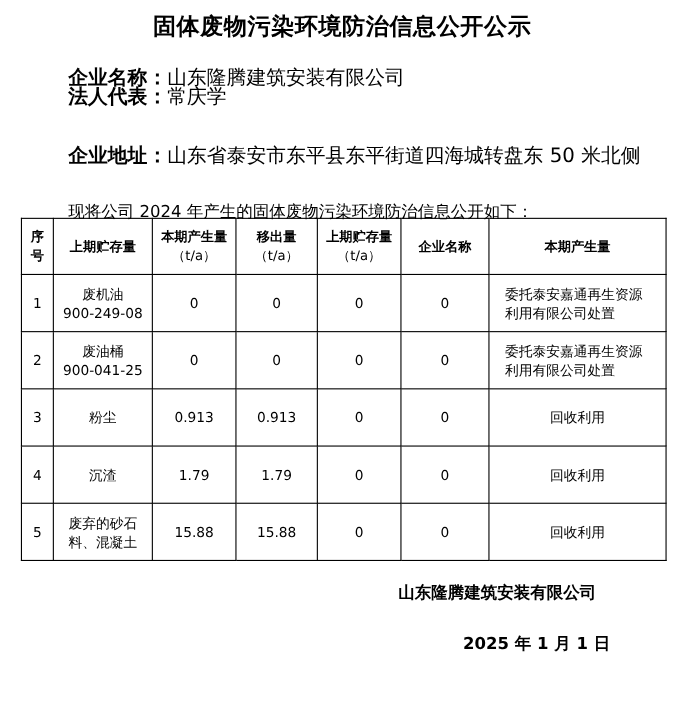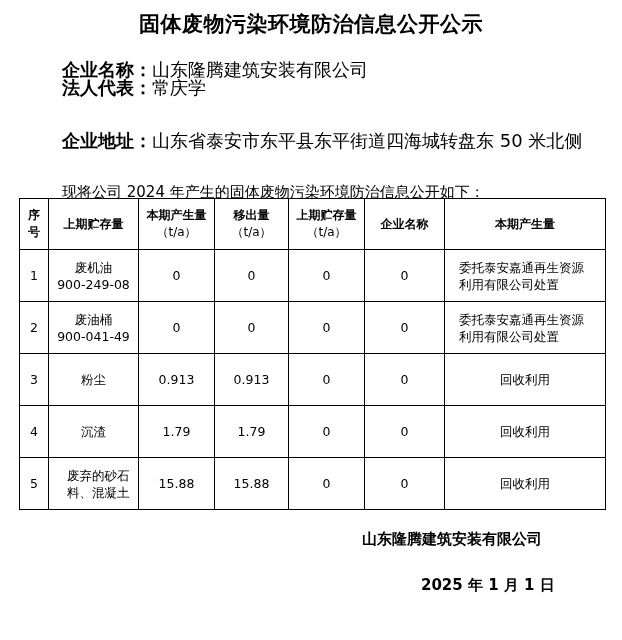--- a/index.html
+++ b/index.html
@@ -66,21 +66,21 @@
     <td>0</td>
     <td>0</td>
     <td>
           <div style="width:132px;margin:0 auto;text-align:left">委托泰安嘉通再生资源利用有限公司处置</div>
         </td>
   </tr>
   <tr>
     <td>2</td>
     <td>
           <div>废油桶</div>
-          <div>900-041-49</div>
+          <div>900-041-25</div>
         </td>
     <td>0</td>
     <td>0</td>
     <td>0</td>
     <td>0</td>
     <td>
           <div style="width:132px;margin:0 auto;text-align:left">委托泰安嘉通再生资源利用有限公司处置</div>
         </td>
   </tr>
   <tr>
@@ -97,21 +97,21 @@
     <td>沉渣</td>
     <td>1.79</td>
     <td>1.79</td>
     <td>0</td>
     <td>0</td>
     <td>回收利用</td>
   </tr>
   <tr>
     <td>5</td>
     <td>
-          <div style="width:72px;margin:4px auto;text-align:right">废弃的砂石料、混凝土</div>
+          <div style="width:72px;margin:4px auto;text-align:center">废弃的砂石料、混凝土</div>
         </td>
     <td>15.88</td>
     <td>15.88</td>
     <td>0</td>
     <td>0</td>
     <td>回收利用</td>
   </tr>
 </tbody>
   </table>
 

